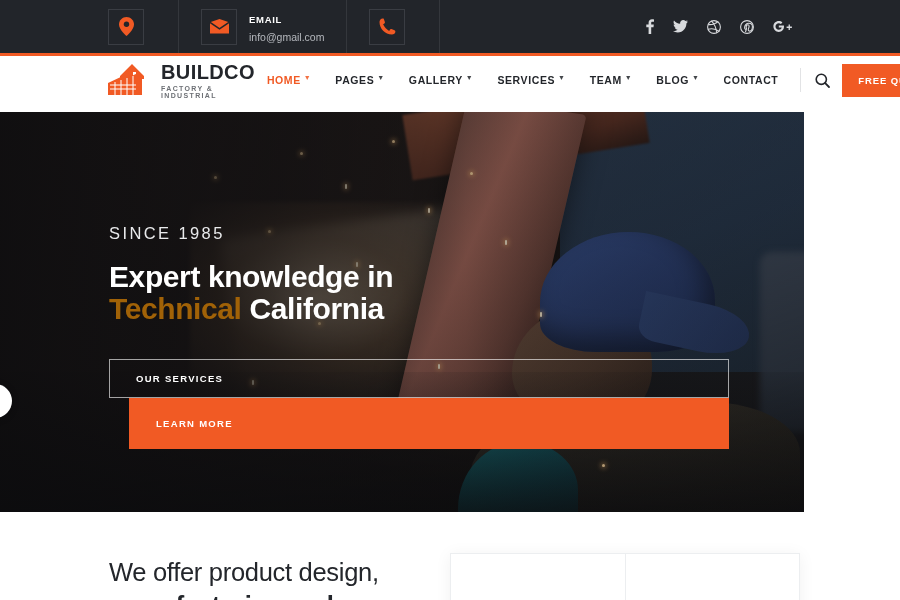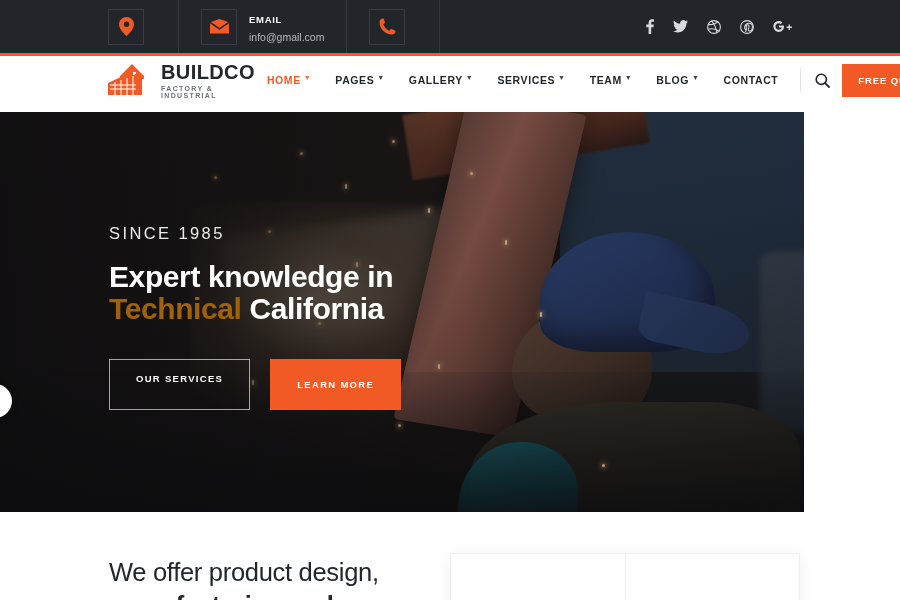--- a/index.html
+++ b/index.html
@@ -177,21 +177,21 @@
   .hero-content { position:absolute; left:109px; top:112px; width:620px; }
   .hero-eyebrow {
     color:#e9eaec; font-size:16.5px; letter-spacing:2.4px;
     text-transform:uppercase; font-weight:normal;
   }
   .hero-title {
     margin-top:18px; font-size:30px; line-height:1.07;
     font-weight:bold; color:#ffffff; letter-spacing:-0.4px;
   }
   .hero-title .accent { color:#a16207; }
-  .hero-buttons { display:flex; gap:0; margin-top:34px; }
+  .hero-buttons { display:flex; gap:0; margin-top:34px;flex-direction:column; }
   .btn-outline {
     border:1px solid rgba(255,255,255,.62); color:#ffffff;
     font-size:9.5px; font-weight:bold; letter-spacing:1.3px;
     padding:13px 26px; cursor:pointer; background:transparent;
     text-transform:uppercase;
   }
   .btn-solid {
     background:#f15a24; color:#ffffff; border:1px solid #f15a24;
     font-size:9.5px; font-weight:bold; letter-spacing:1.3px;
     padding:19px 26px; cursor:pointer; margin-left:20px;

